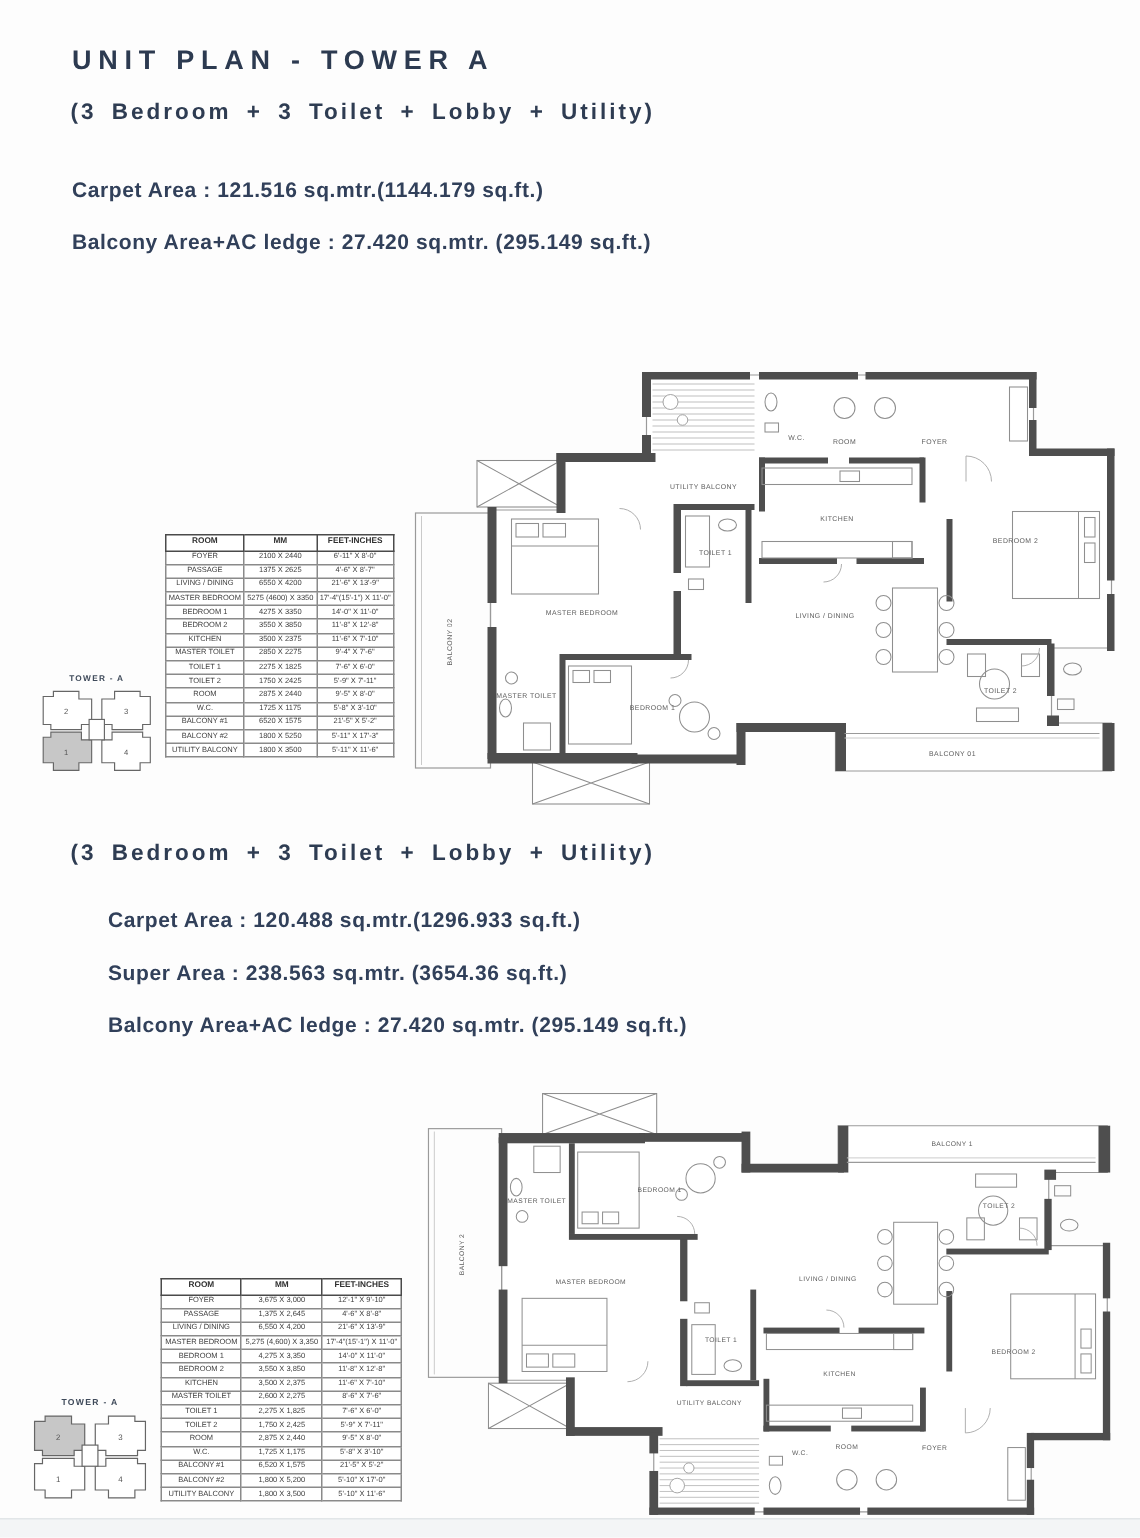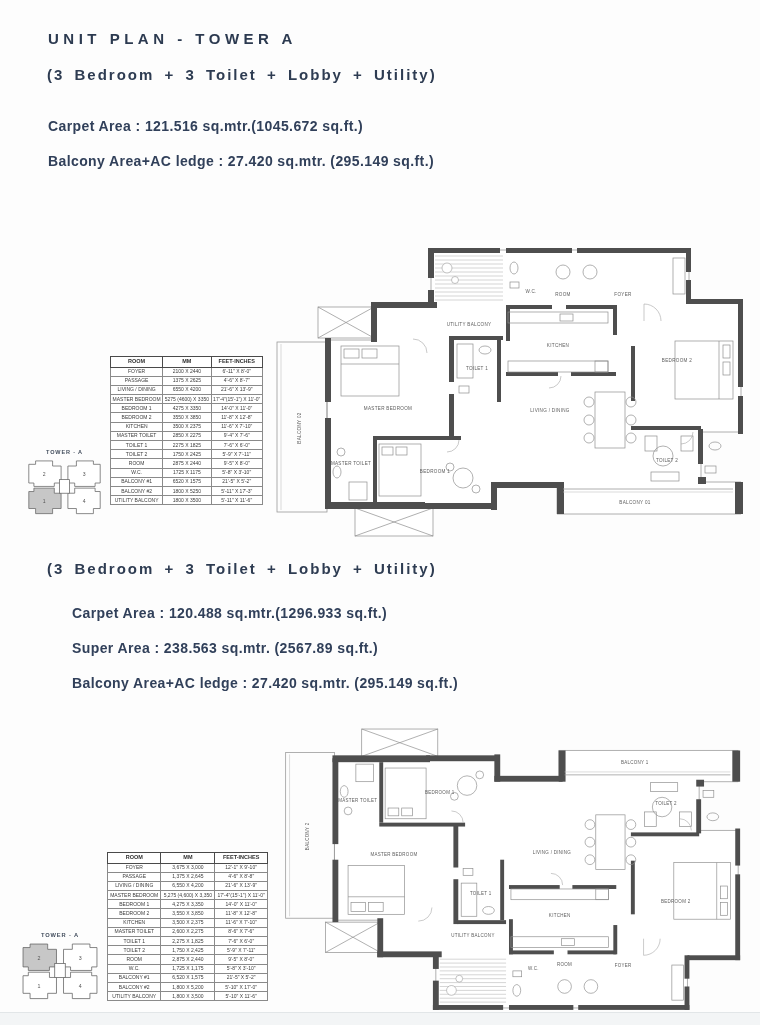--- a/index.html
+++ b/index.html
@@ -1,19 +1,19 @@
 <!DOCTYPE html>
 <html><head>
 <meta charset="utf-8">
 <style>
   html,body{margin:0;padding:0;}
   body{width:760px;height:1025px;position:relative;background:#fdfdfd;overflow:hidden;
        font-family:"Liberation Sans",sans-serif;color:#2e3c52;}
   .abs{position:absolute;}
-  .title{font-size:15px;font-weight:bold;letter-spacing:4.5px;color:#2c3a50;}
+  .title{font-size:18px;font-weight:bold;letter-spacing:4.5px;color:#2c3a50;}
   .subtitle{font-size:15px;font-weight:bold;letter-spacing:2px;word-spacing:4px;color:#2e3c52;}
   .arealine{font-size:14px;font-weight:bold;letter-spacing:0.4px;color:#31405a;margin:0 0 19px 0;}
   table.dims{border-collapse:collapse;width:100%;background:#fff;}
   table.dims th{font-size:5.5px;font-weight:bold;color:#2f2f2f;border:1px solid #4a4a4a;padding:2px 1px;line-height:1;}
   table.dims td{font-size:5px;color:#3c3c3c;border:0.5px solid #6e6e6e;border:1px solid #8a8a8a;padding:1.6px 1px;
                 text-align:center;line-height:1;white-space:nowrap;overflow:hidden;}
   table.dims{border:1.5px solid #3c3c3c;}
   .tablewrap{background:#fff;}
   svg text{font-family:"Liberation Sans",sans-serif;}
   .planlabel{font-size:4.6px;fill:#5d5d5d;letter-spacing:0.3px;}
@@ -21,21 +21,21 @@
   .kpnum{font-size:6px;fill:#555;}
   .bottomstrip{left:0;top:1012px;width:760px;height:13px;background:#f3f5f6;border-top:1px solid #e2e6e8;}
 </style>
 </head>
 <body>
 
 <div class="abs title" style="left:48px;top:30px;">UNIT PLAN - TOWER A</div>
 <div class="abs subtitle" style="left:47px;top:66px;">(3 Bedroom + 3 Toilet + Lobby + Utility)</div>
 
 <div class="abs" style="left:48px;top:118px;">
-  <p class="arealine">Carpet Area : 121.516 sq.mtr.(1045.672 sq.ft.)</p>
+  <p class="arealine">Carpet Area : 121.516 sq.mtr.(1144.179 sq.ft.)</p>
   <p class="arealine">Balcony Area+AC ledge : 27.420 sq.mtr. (295.149 sq.ft.)</p>
 </div>
 
 <svg class="abs" style="left:263px;top:246px;" width="485" height="295" viewBox="0 0 485 295">
   <defs>
     <g id="plan-geo">
 
       <path d="M168,4 H426 V56 H478 V186 H438 V236 H478 V268 H294 V240 H232 V262 H64 V94 H112 V58 H168 Z" fill="#ffffff" stroke="#9a9a9a" stroke-width="0.8"></path>
 
       <rect x="14" y="96" width="50" height="170" fill="none" stroke="#9a9a9a" stroke-width="0.8"></rect>
@@ -284,21 +284,21 @@
     <text class="kpnum" x="26" y="36">2</text>
     <text class="kpnum" x="73" y="36">3</text>
     <text class="kpnum" x="26" y="68">1</text>
     <text class="kpnum" x="73" y="68">4</text>
   </g>
 </svg>
 
 <div class="abs subtitle" style="left:47px;top:560px;">(3 Bedroom + 3 Toilet + Lobby + Utility)</div>
 <div class="abs" style="left:48px;top:605px;margin-left:24px;">
   <p class="arealine">Carpet Area : 120.488 sq.mtr.(1296.933 sq.ft.)</p>
-  <p class="arealine">Super Area : 238.563 sq.mtr. (2567.89 sq.ft.)</p>
+  <p class="arealine">Super Area : 238.563 sq.mtr. (3654.36 sq.ft.)</p>
   <p class="arealine">Balcony Area+AC ledge : 27.420 sq.mtr. (295.149 sq.ft.)</p>
 </div>
 
 <svg class="abs" style="left:272px;top:724px;" width="473" height="288" viewBox="0 0 485 295">
   <g transform="translate(0,295) scale(1,-1)">
       <use href="#plan-geo"></use>
     </g>
 
   <g text-anchor="middle">
     <text class="planlabel" x="206" y="218">UTILITY BALCONY</text>

